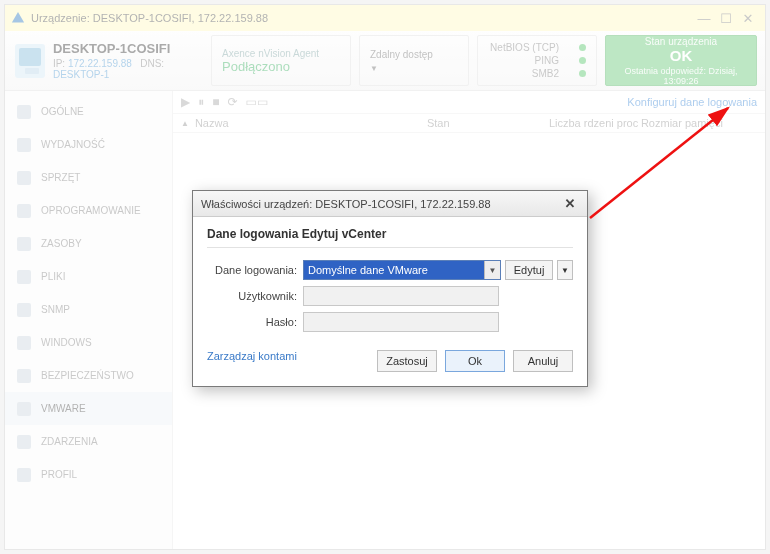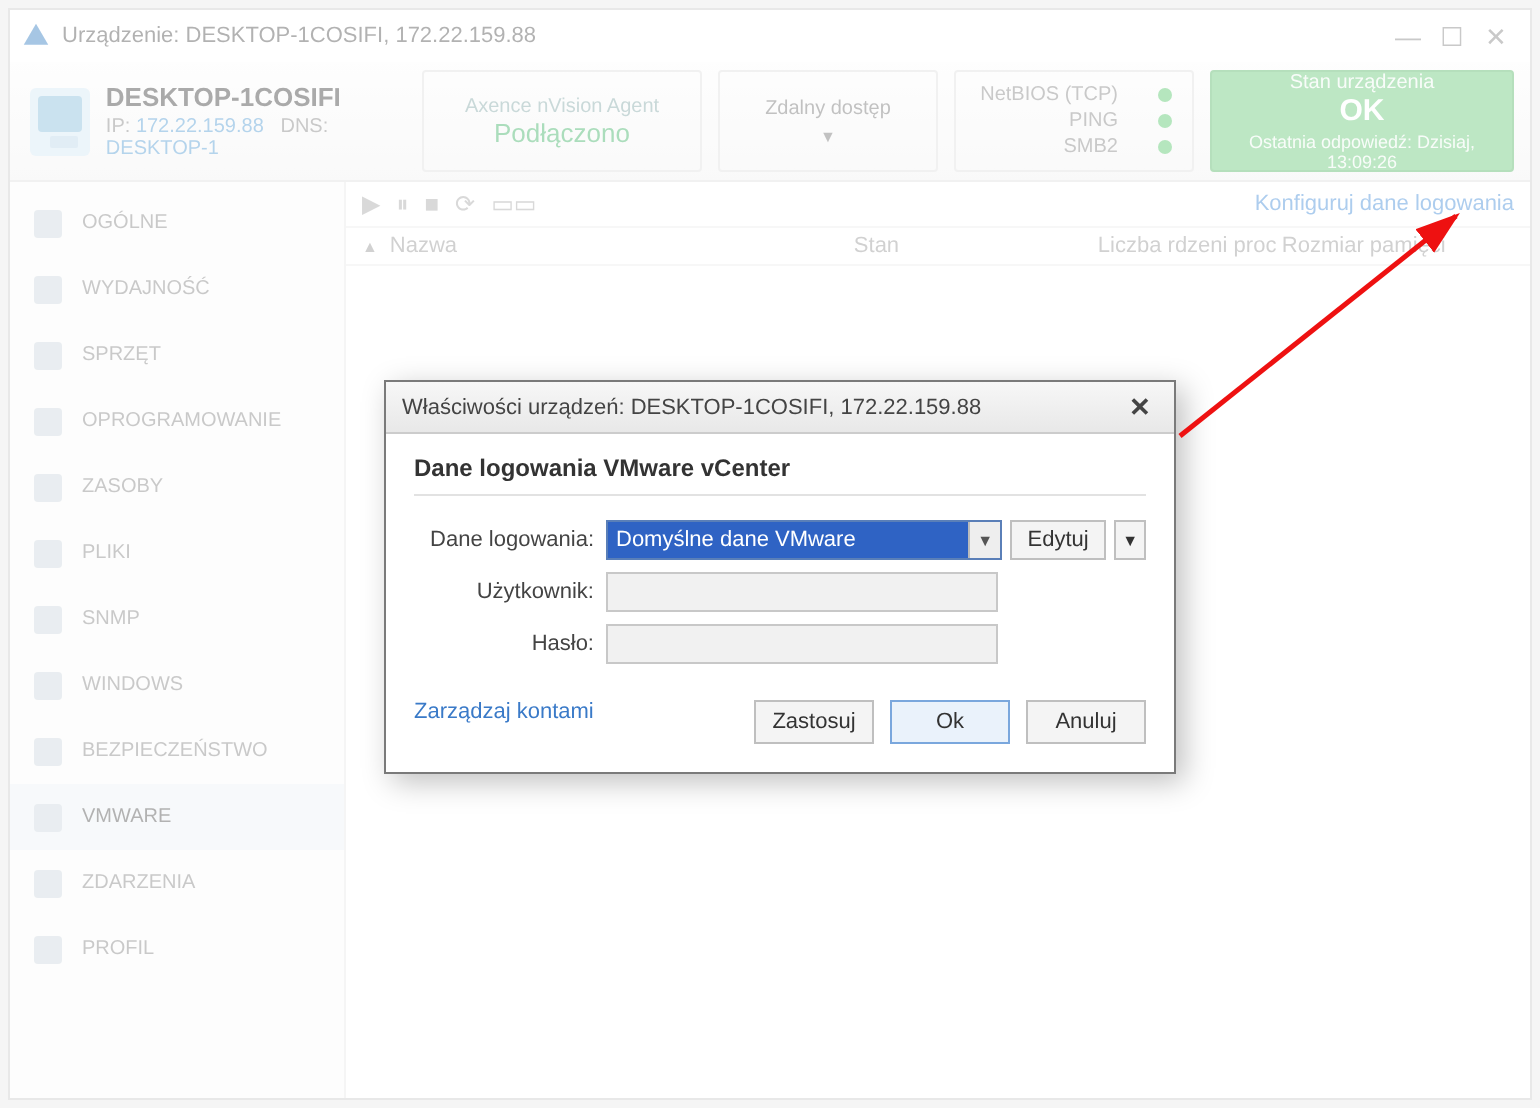--- a/index.html
+++ b/index.html
@@ -1,31 +1,31 @@
 <!DOCTYPE html>
 <html><head>
 <meta charset="utf-8">
 <style>
 *{box-sizing:border-box;margin:0;padding:0;font-family:"Segoe UI",Tahoma,sans-serif}
 body{width:770px;height:554px;background:#e8e8e8;position:relative;overflow:hidden}
 .overlay{position:absolute;inset:0;background:rgba(255,255,255,0.55);z-index:5;pointer-events:none}
-.window{position:absolute;left:4px;top:4px;right:4px;bottom:4px;background:#ffffff;border:1px solid #ccc}
+.window{position:absolute;left:4px;top:4px;right:4px;bottom:4px;background:#fef9c3;border:1px solid #ccc}
 .titlebar{height:26px;display:flex;align-items:center;padding:0 6px;font-size:11px;color:#555}
 .titlebar .app-icon{width:14px;height:14px;margin-right:6px}
 .titlebar .spacer{flex:1}
 .win-ctrl{width:22px;height:18px;display:flex;align-items:center;justify-content:center;color:#888;font-size:13px}
 .header{height:60px;background:linear-gradient(#fcfcfc,#f2f2f2);border-bottom:1px solid #e0e0e0;display:flex;align-items:stretch;padding:4px 8px;gap:8px}
 .dev-block{display:flex;align-items:center;gap:8px;min-width:190px;padding-left:2px}
 .dev-block .pc-icon{width:34px;height:34px;background:#d5e8f4;border-radius:3px;position:relative}
 .dev-block .pc-icon:before{content:"";position:absolute;left:4px;top:4px;right:4px;height:18px;background:#8abedc;border-radius:2px}
 .dev-block .pc-icon:after{content:"";position:absolute;left:10px;top:24px;width:14px;height:6px;background:#bcd7e8;border-radius:1px}
 .dev-info .dn{font-size:13px;font-weight:700;color:#444}
 .dev-info .sub{font-size:10px;color:#888;margin-top:2px}
 .dev-info .sub b{color:#5a9fd4;font-weight:500}
-.panel{border:1px solid #e0e0e0;border-radius:2px;display:flex;flex-direction:column;align-items:center;justify-content:center;font-size:10px;padding:4px 10px}
+.panel{border:1px solid #e0e0e0;border-radius:2px;display:flex;flex-direction:column;justify-content:center;font-size:10px;padding:4px 10px}
 .panel.agent{min-width:140px}
 .panel.agent .t{color:#8aa;font-size:10px}
 .panel.agent .s{color:#46b46b;font-size:13px;font-weight:400}
 .panel.remote{min-width:110px;flex-direction:column;gap:4px;color:#777}
 .panel.services{min-width:120px;align-items:flex-end;gap:2px;color:#888}
 .srv{display:flex;align-items:center;gap:20px;font-size:10px}
 .srv .dot{width:7px;height:7px;background:#5bc86f;border-radius:50%}
 .panel.status{min-width:140px;background:#6dc97d;border-color:#5bb86a;color:#fff;text-align:center}
 .panel.status .l1{font-size:10px;opacity:.9}
 .panel.status .l2{font-size:15px;font-weight:600}
@@ -195,21 +195,21 @@
 </div>
 
 <div class="overlay"></div>
 
 <div class="dlg">
   <div class="dlg-title">
     <span>Właściwości urządzeń: DESKTOP-1COSIFI, 172.22.159.88</span>
     <div class="x">✕</div>
   </div>
   <div class="dlg-body">
-    <div class="dlg-h">Dane logowania VMware vCenter</div>
+    <div class="dlg-h">Dane logowania Edytuj vCenter</div>
     <div class="frow">
       <label>Dane logowania:</label>
       <div class="ctl">
         <div class="combo">
           <span>Domyślne dane VMware</span>
           <div class="cd">▼</div>
         </div>
         <div class="btn">Edytuj</div>
         <div class="btn sm">▼</div>
       </div>

